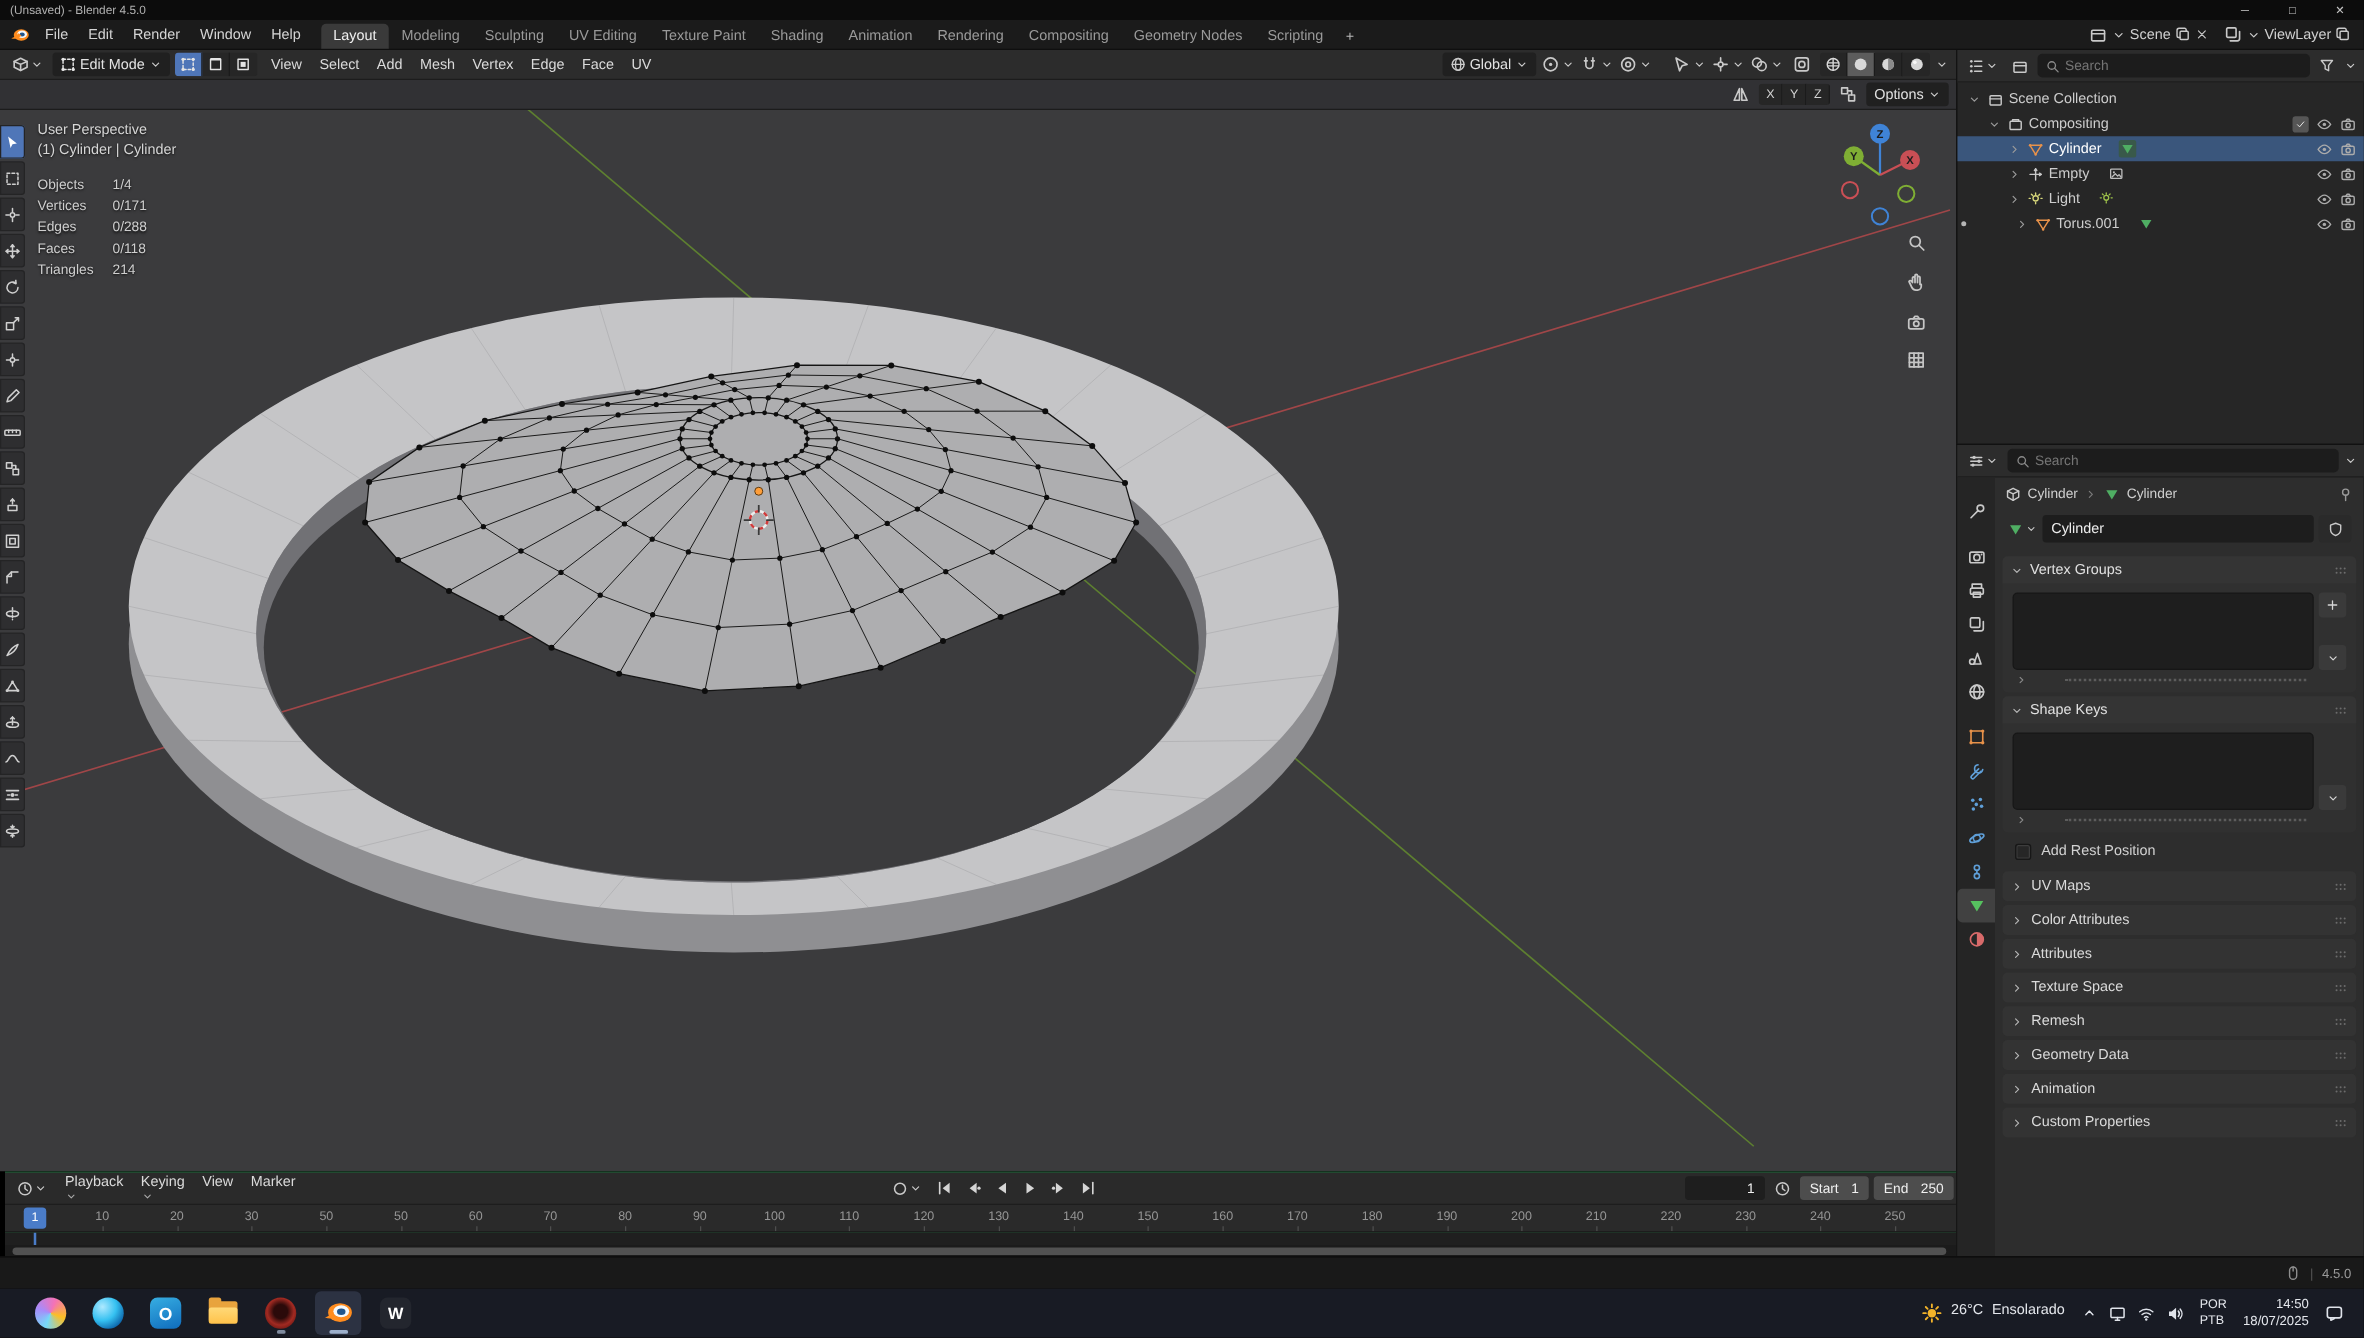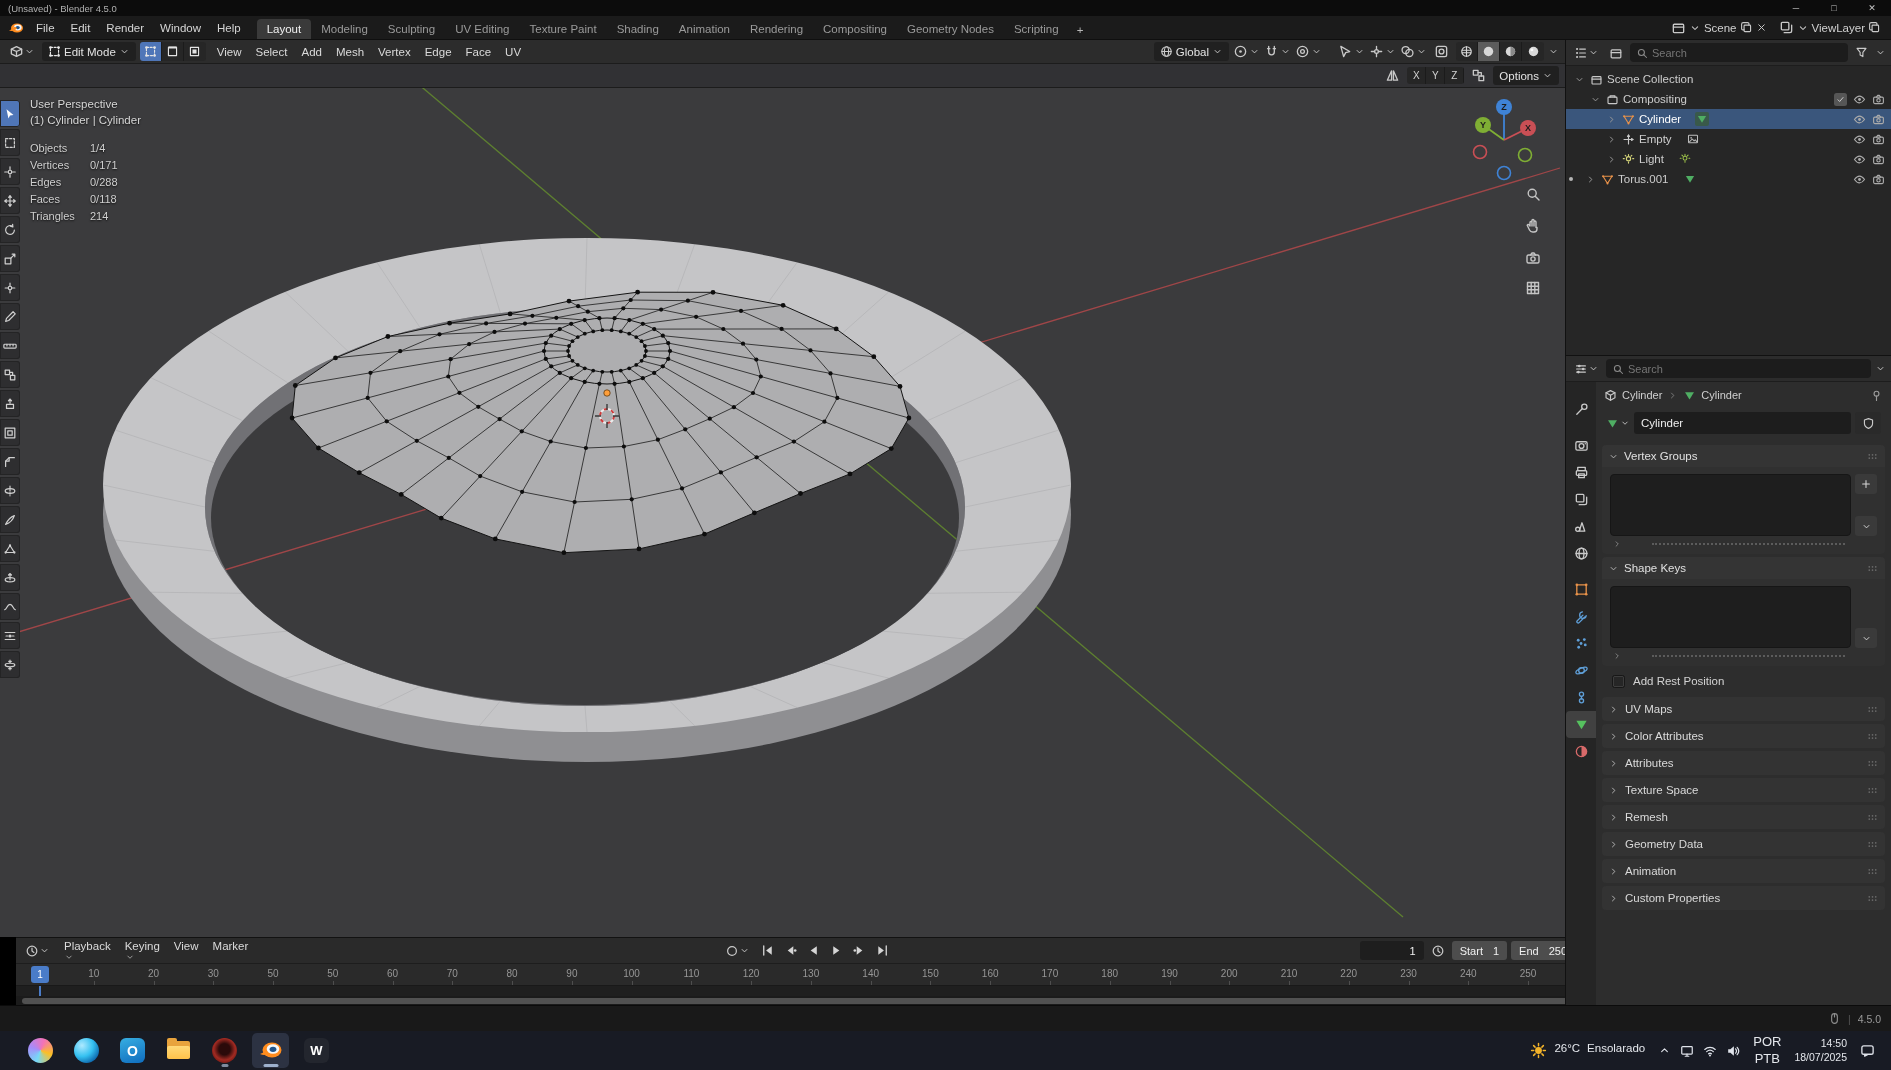--- a/index.html
+++ b/index.html
@@ -47,21 +47,21 @@
 .vp-toolbar{position:absolute;left:0;top:12px;width:20px;display:flex;flex-direction:column;gap:2px;z-index:5}
 .tool-btn{width:20px;height:27px;background:#2e2e30;border-radius:0 3px 3px 0;display:flex;align-items:center;
   padding-left:3px;box-shadow:inset 0 0 0 1px #242425;overflow:hidden}
 .tool-btn.active{background:#4f76b8}
 .vp-overlay{position:absolute;left:30px;top:8px;z-index:4;color:#d6d6d6;font-size:11.5px;line-height:16px;
   text-shadow:0 1px 2px rgba(0,0,0,.75)}
 .vp-stats{margin-top:12px;font-size:11px;color:#cfcfcf}
 .srow{display:flex;height:17px}
 .sl{width:60px}
 
-.timeline{position:absolute;left:16px;top:937px;width:1565px;height:68px;background:#22c55e;border-top:1px solid #121212}
+.timeline{position:absolute;left:4px;top:937px;width:1565px;height:68px;background:#22c55e;border-top:1px solid #121212}
 .tl-header{height:26px;display:flex;align-items:center;gap:4px;padding:0 6px;background:#2a2a2a;border-bottom:1px solid #1d1d1d}
 .tl-field{display:inline-flex;align-items:center;height:19px;border-radius:3px;background:#4d4d4d;color:#f0f0f0;
   padding:0 8px;gap:10px;font-size:11px}
 .tl-frame{background:#1e1e1e;justify-content:flex-end;width:64px}
 .ruler{position:relative;height:22px;background:#2a2a2a;border-bottom:1px solid #191919;overflow:hidden}
 .rlabel{position:absolute;top:4px;width:30px;text-align:center;font-size:10px;color:#969696}
 .rtick{position:absolute;bottom:0;width:1px;height:4px;background:#4e4e4e}
 .playhead{position:absolute;top:2px;width:18px;height:17px;background:#4a7cc8;border-radius:3px;color:#fff;
   font-size:10px;display:flex;align-items:center;justify-content:center;z-index:3}
 .tl-track{position:relative;height:10px;background:#1f1f1f;overflow:hidden}
@@ -135,21 +135,21 @@
 .ai-copilot{border-radius:50%;background:conic-gradient(from 200deg,#76d9f8,#a78bfa,#f472b6,#fbbf24,#76d9f8)}
 .ai-edge{border-radius:50%;background:radial-gradient(circle at 32% 30%,#aee9ff,#35c1f1 45%,#0b62a8 80%,#0a4f8e)}
 .ai-outlook{background:linear-gradient(160deg,#37aee2,#0f6cbd);color:#fff;font-size:14px}
 .ai-folder{position:relative;background:none}
 .ai-folder i{position:absolute;border-radius:2px}
 .ai-media{border-radius:50%;background:radial-gradient(circle at 50% 45%,#2b0a0a 30%,#a12a22 58%,#5e120d 88%)}
 .ai-w{background:#23262e;color:#fff;font-size:13px}
 .tb-right{margin-left:auto;display:flex;align-items:center;gap:13px;padding-right:10px;color:#e4e7ec}
 .weather{display:flex;align-items:flex-start;gap:7px;font-size:11.5px}
 .tray{display:flex;align-items:center;gap:9px}
-.lang{font-size:13px;line-height:1.25;text-align:center}
+.lang{font-size:10px;line-height:1.25;}
 .clock{font-size:10.5px;line-height:1.3;text-align:right}
 </style>
 </head>
 <body>
 
 <div id="app">
 
   <div class="titlebar">
     <span>(Unsaved) - Blender 4.5.0</span>
     <div class="win-controls">
@@ -1255,21 +1255,21 @@
             </span>
             <span style="display:flex">
               <svg width="13" height="13" viewBox="0 0 16 16">
                 <path d="M5.5 5 7 3h2l1.5 2" stroke="#ababab" fill="none" stroke-width="1.4" stroke-linecap="round" stroke-linejoin="round"></path>
                 <rect x="2" y="5" width="12" height="8" rx="1.5" stroke="#ababab" fill="none" stroke-width="1.4" stroke-linecap="round" stroke-linejoin="round"></rect>
                 <circle cx="8" cy="9" r="2.1" stroke="#ababab" fill="none" stroke-width="1.4" stroke-linecap="round" stroke-linejoin="round"></circle>
               </svg>
             </span>
           </span>
         </div>
-        <div class="ol-row" style="padding-left:17px">
+        <div class="ol-row" style="padding-left:44px">
           <i class="ol-dot"></i>
           <span class="ol-exp">
             <svg width="11" height="11" viewBox="0 0 16 16">
               <path d="M6.5 4.5 10 8l-3.5 3.5" stroke="#9a9a9a" fill="none" stroke-width="1.4" stroke-linecap="round" stroke-linejoin="round"></path>
             </svg>
           </span>
           <span style="display:flex">
             <svg width="13" height="13" viewBox="0 0 16 16">
               <path d="M2.5 4h11L8 13 2.5 4z" stroke="#e8924a" fill="none" stroke-width="1.4" stroke-linecap="round" stroke-linejoin="round"></path>
               <circle cx="2.5" cy="4" r="1.2" fill="#e8924a"></circle>

